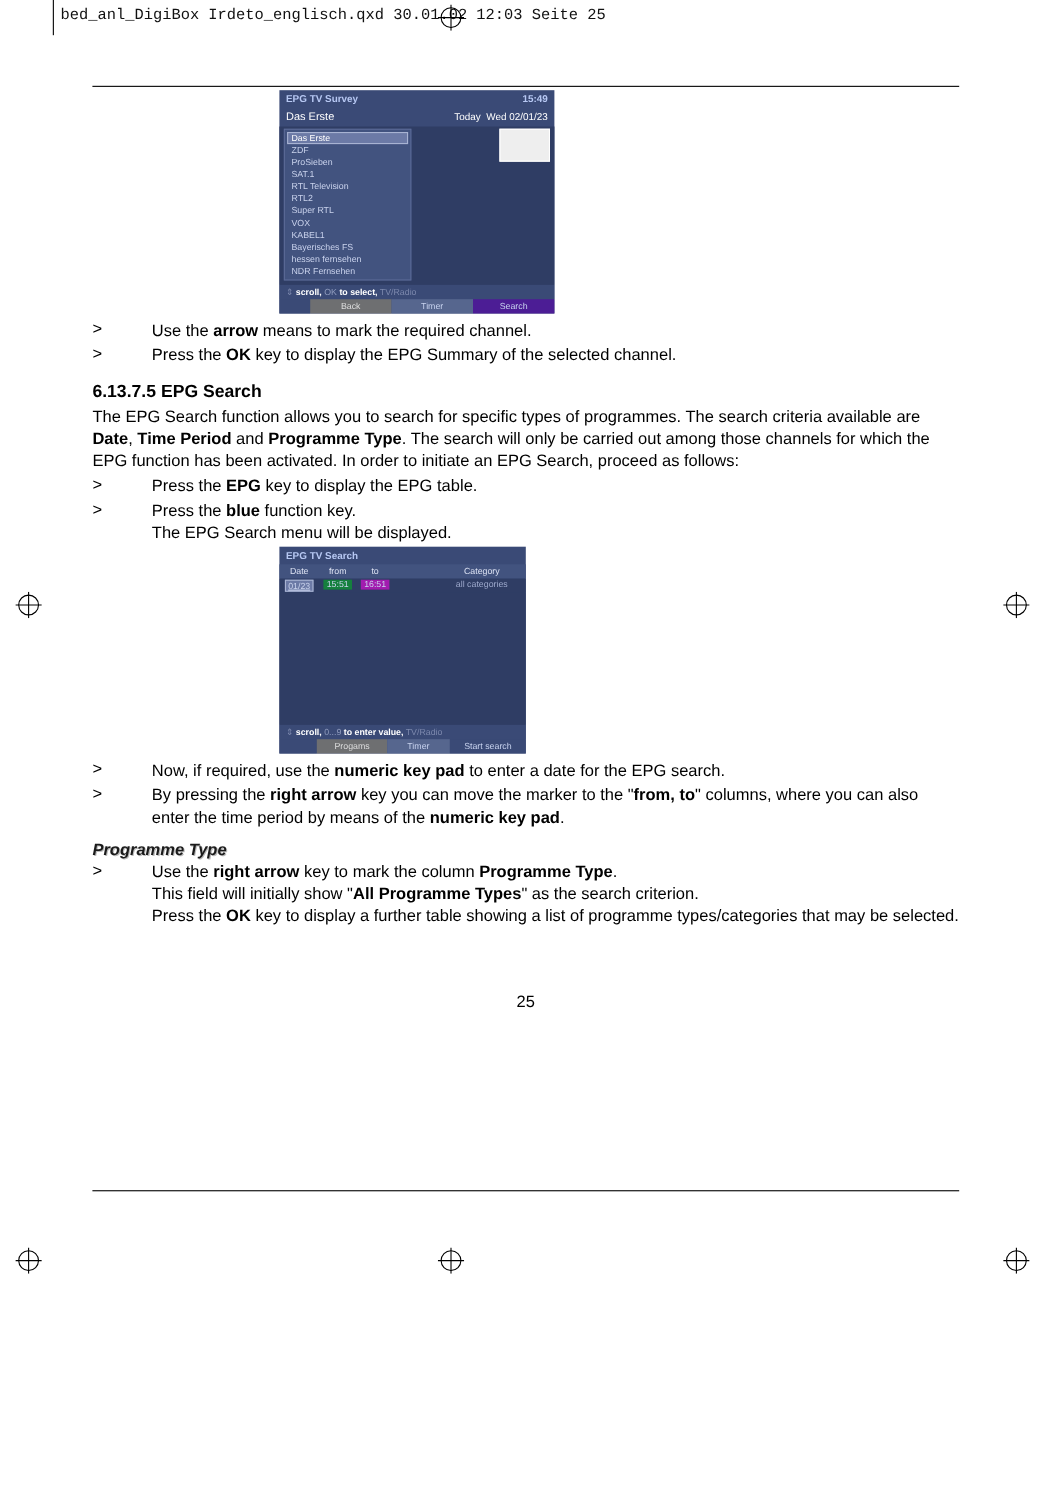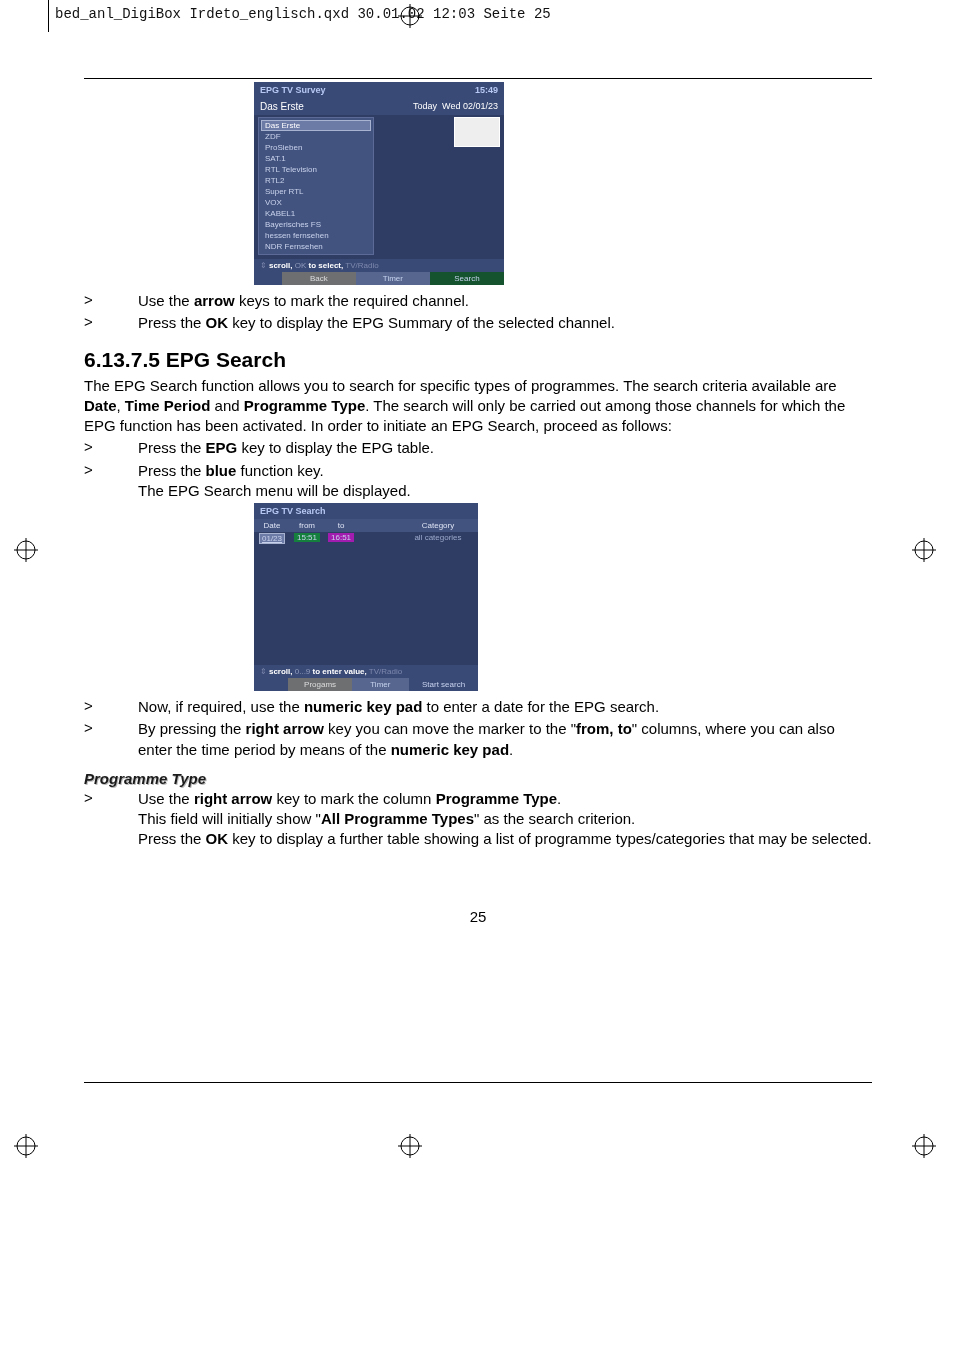--- a/index.html
+++ b/index.html
@@ -161,21 +161,21 @@
   .epg1 .hint .dim { color: #7c88ad; }
   .epg1 .hint .dim2 { color: #8f9bbd; }
   .epg1 .fbar {
     display: flex;
     font-size: 8px;
     text-align: center;
   }
   .epg1 .fbar > div { flex: 1; padding: 2px 4px; }
   .epg1 .fbar .back { background: #6e6f71; color: #ddd; }
   .epg1 .fbar .timer { background: #56668e; color: #c7d2ee; }
-  .epg1 .fbar .search { background: #14532d; color: #c7d2ee; }
+  .epg1 .fbar .search { background: #4c1d95; color: #c7d2ee; }
   .epg1 .fbar .pad { background: #3a4a76; flex: 0.3; }
 
   .epg2 {
     margin-left: 170px;
     width: 224px;
     background: #3a4a76;
     color: #fff;
     font-size: 8px;
     margin-top: 2px;
     margin-bottom: 6px;
@@ -232,21 +232,21 @@
   .epg2 .fbar .pad { background: #3a4a76; flex: 0.6; }
 
   .bullet-row {
     display: flex;
     margin-top: 2px;
   }
   .bullet-row .bm { flex: 0 0 54px; }
   .bullet-row .bt { flex: 1; line-height: 1.35; }
   .bold { font-weight: bold; }
   h3.sect {
-    font-size: 21px;
+    font-size: 16px;
     font-weight: bold;
     margin-top: 14px;
     margin-bottom: 4px;
   }
   p.body {
     line-height: 1.35;
     margin-top: 2px;
   }
   .prog-type-hdr {
     font-style: italic;
@@ -337,21 +337,21 @@
     <div class="fbar">
       <div class="pad"></div>
       <div class="back">Back</div>
       <div class="timer">Timer</div>
       <div class="search">Search</div>
     </div>
   </div>
 
   <div class="bullet-row">
     <div class="bm">&gt;</div>
-    <div class="bt"><span>Use the </span><span class="bold">arrow</span><span> keys to mark the required channel.</span></div>
+    <div class="bt"><span>Use the </span><span class="bold">arrow</span><span> means to mark the required channel.</span></div>
   </div>
   <div class="bullet-row">
     <div class="bm">&gt;</div>
     <div class="bt"><span>Press the </span><span class="bold">OK</span><span> key to display the EPG Summary of the selected channel.</span></div>
   </div>
 
   <h3 class="sect">6.13.7.5 EPG Search</h3>
 
   <p class="body">
     <span>The EPG Search function allows you to search for specific types of programmes. The search criteria available are </span><span class="bold">Date</span><span>, </span><span class="bold">Time Period</span><span> and </span><span class="bold">Programme Type</span><span>. The search will only be carried out among those channels for which the EPG function has been activated. In order to initiate an EPG Search, proceed as follows:</span>

